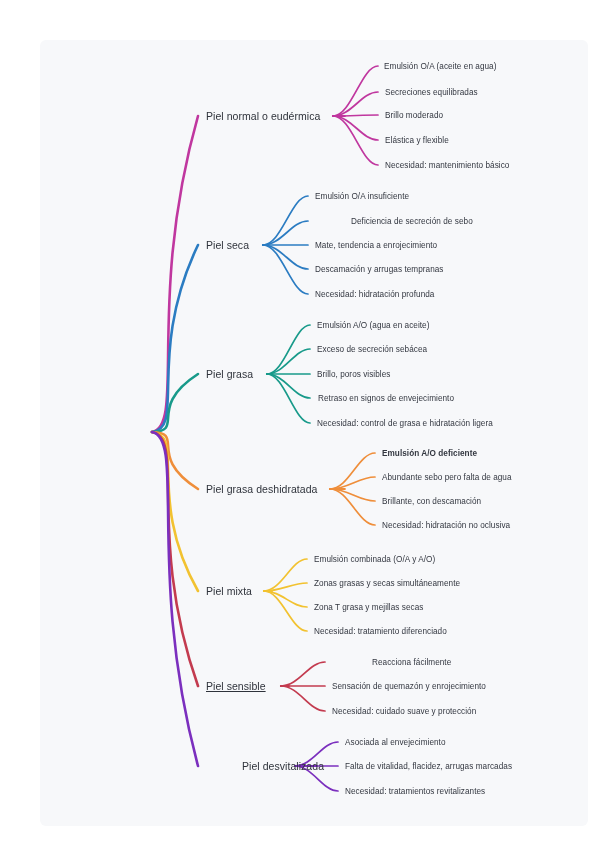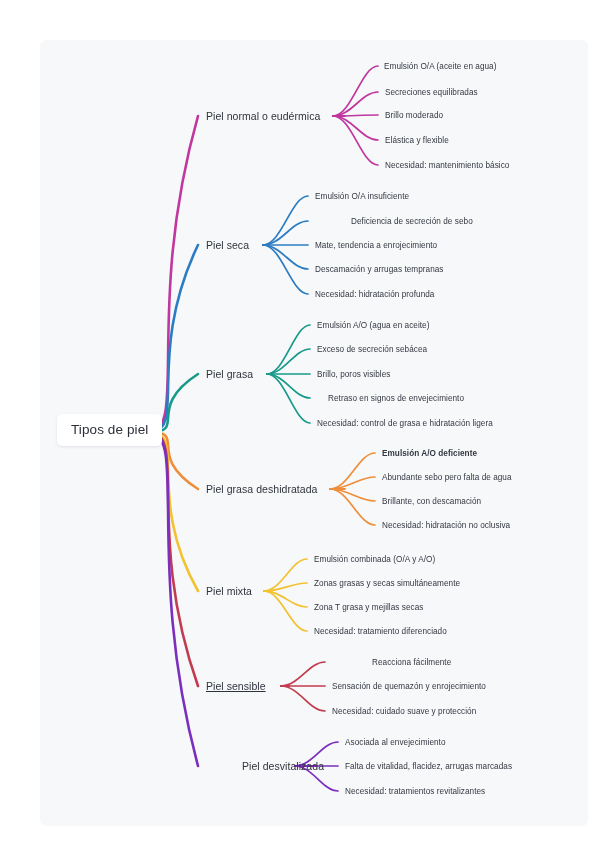--- a/index.html
+++ b/index.html
@@ -112,41 +112,38 @@
       <path d="M 281 686 C 299 686, 309 662, 325 662" fill="none" stroke="#c33b4f" stroke-width="1.7" stroke-linecap="round"></path>
       <path d="M 281 686 C 299 686, 309 686, 325 686" fill="none" stroke="#c33b4f" stroke-width="1.7" stroke-linecap="round"></path>
       <path d="M 281 686 C 299 686, 309 711, 325 711" fill="none" stroke="#c33b4f" stroke-width="1.7" stroke-linecap="round"></path>
       <path d="M 152 432 C 186 438.68, 146 572.28, 198 766" fill="none" stroke="#7b2fbe" stroke-width="2.6" stroke-linecap="round"></path>
       <path d="M 316.8 766 L 295 766" fill="none" stroke="#7b2fbe" stroke-width="2.2" stroke-linecap="round"></path>
       <path d="M 295 766 C 312.5 766, 322.5 742, 338 742" fill="none" stroke="#7b2fbe" stroke-width="1.7" stroke-linecap="round"></path>
       <path d="M 295 766 C 312.5 766, 322.5 766, 338 766" fill="none" stroke="#7b2fbe" stroke-width="1.7" stroke-linecap="round"></path>
       <path d="M 295 766 C 312.5 766, 322.5 791, 338 791" fill="none" stroke="#7b2fbe" stroke-width="1.7" stroke-linecap="round"></path>
     </svg>
 
-  <div class="root-node">
-    <span>Tipos de piel</span>
-  </div>
 
   <div id="label-layer">
       <div class="leaf-label" style="left: 384px; top: 66px;">Emulsión O/A (aceite en agua)</div>
       <div class="leaf-label" style="left: 385px; top: 92px;">Secreciones equilibradas</div>
       <div class="leaf-label" style="left: 385px; top: 115px;">Brillo moderado</div>
       <div class="leaf-label" style="left: 385px; top: 140px;">Elástica y flexible</div>
       <div class="leaf-label" style="left: 385px; top: 165px;">Necesidad: mantenimiento básico</div>
       <div class="branch-label" style="left: 206px; top: 116px;">Piel normal o eudérmica</div>
       <div class="leaf-label" style="left: 315px; top: 196px;">Emulsión O/A insuficiente</div>
       <div class="leaf-label" style="left: 315px; top: 221px; padding-left: 36px;">Deficiencia de secreción de sebo</div>
       <div class="leaf-label" style="left: 315px; top: 245px;">Mate, tendencia a enrojecimiento</div>
       <div class="leaf-label" style="left: 315px; top: 269px;">Descamación y arrugas tempranas</div>
       <div class="leaf-label" style="left: 315px; top: 294px;">Necesidad: hidratación profunda</div>
       <div class="branch-label" style="left: 206px; top: 245px;">Piel seca</div>
       <div class="leaf-label" style="left: 317px; top: 325px;">Emulsión A/O (agua en aceite)</div>
       <div class="leaf-label" style="left: 317px; top: 349px;">Exceso de secreción sebácea</div>
       <div class="leaf-label" style="left: 317px; top: 374px;">Brillo, poros visibles</div>
-      <div class="leaf-label" style="left: 328px; top: 398px;">Retraso en signos de envejecimiento</div>
+      <div class="leaf-label" style="left: 318px; top: 398px;">Retraso en signos de envejecimiento</div>
       <div class="leaf-label" style="left: 317px; top: 423px;">Necesidad: control de grasa e hidratación ligera</div>
       <div class="branch-label" style="left: 206px; top: 374px;">Piel grasa</div>
       <div class="leaf-label" style="left: 382px; top: 453px; font-weight: bold;">Emulsión A/O deficiente</div>
       <div class="leaf-label" style="left: 382px; top: 477px;">Abundante sebo pero falta de agua</div>
       <div class="leaf-label" style="left: 382px; top: 501px;">Brillante, con descamación</div>
       <div class="leaf-label" style="left: 382px; top: 525px;">Necesidad: hidratación no oclusiva</div>
       <div class="branch-label" style="left: 206px; top: 489px;">Piel grasa deshidratada</div>
       <div class="leaf-label" style="left: 314px; top: 559px;">Emulsión combinada (O/A y A/O)</div>
       <div class="leaf-label" style="left: 314px; top: 583px;">Zonas grasas y secas simultáneamente</div>
       <div class="leaf-label" style="left: 314px; top: 607px;">Zona T grasa y mejillas secas</div>

